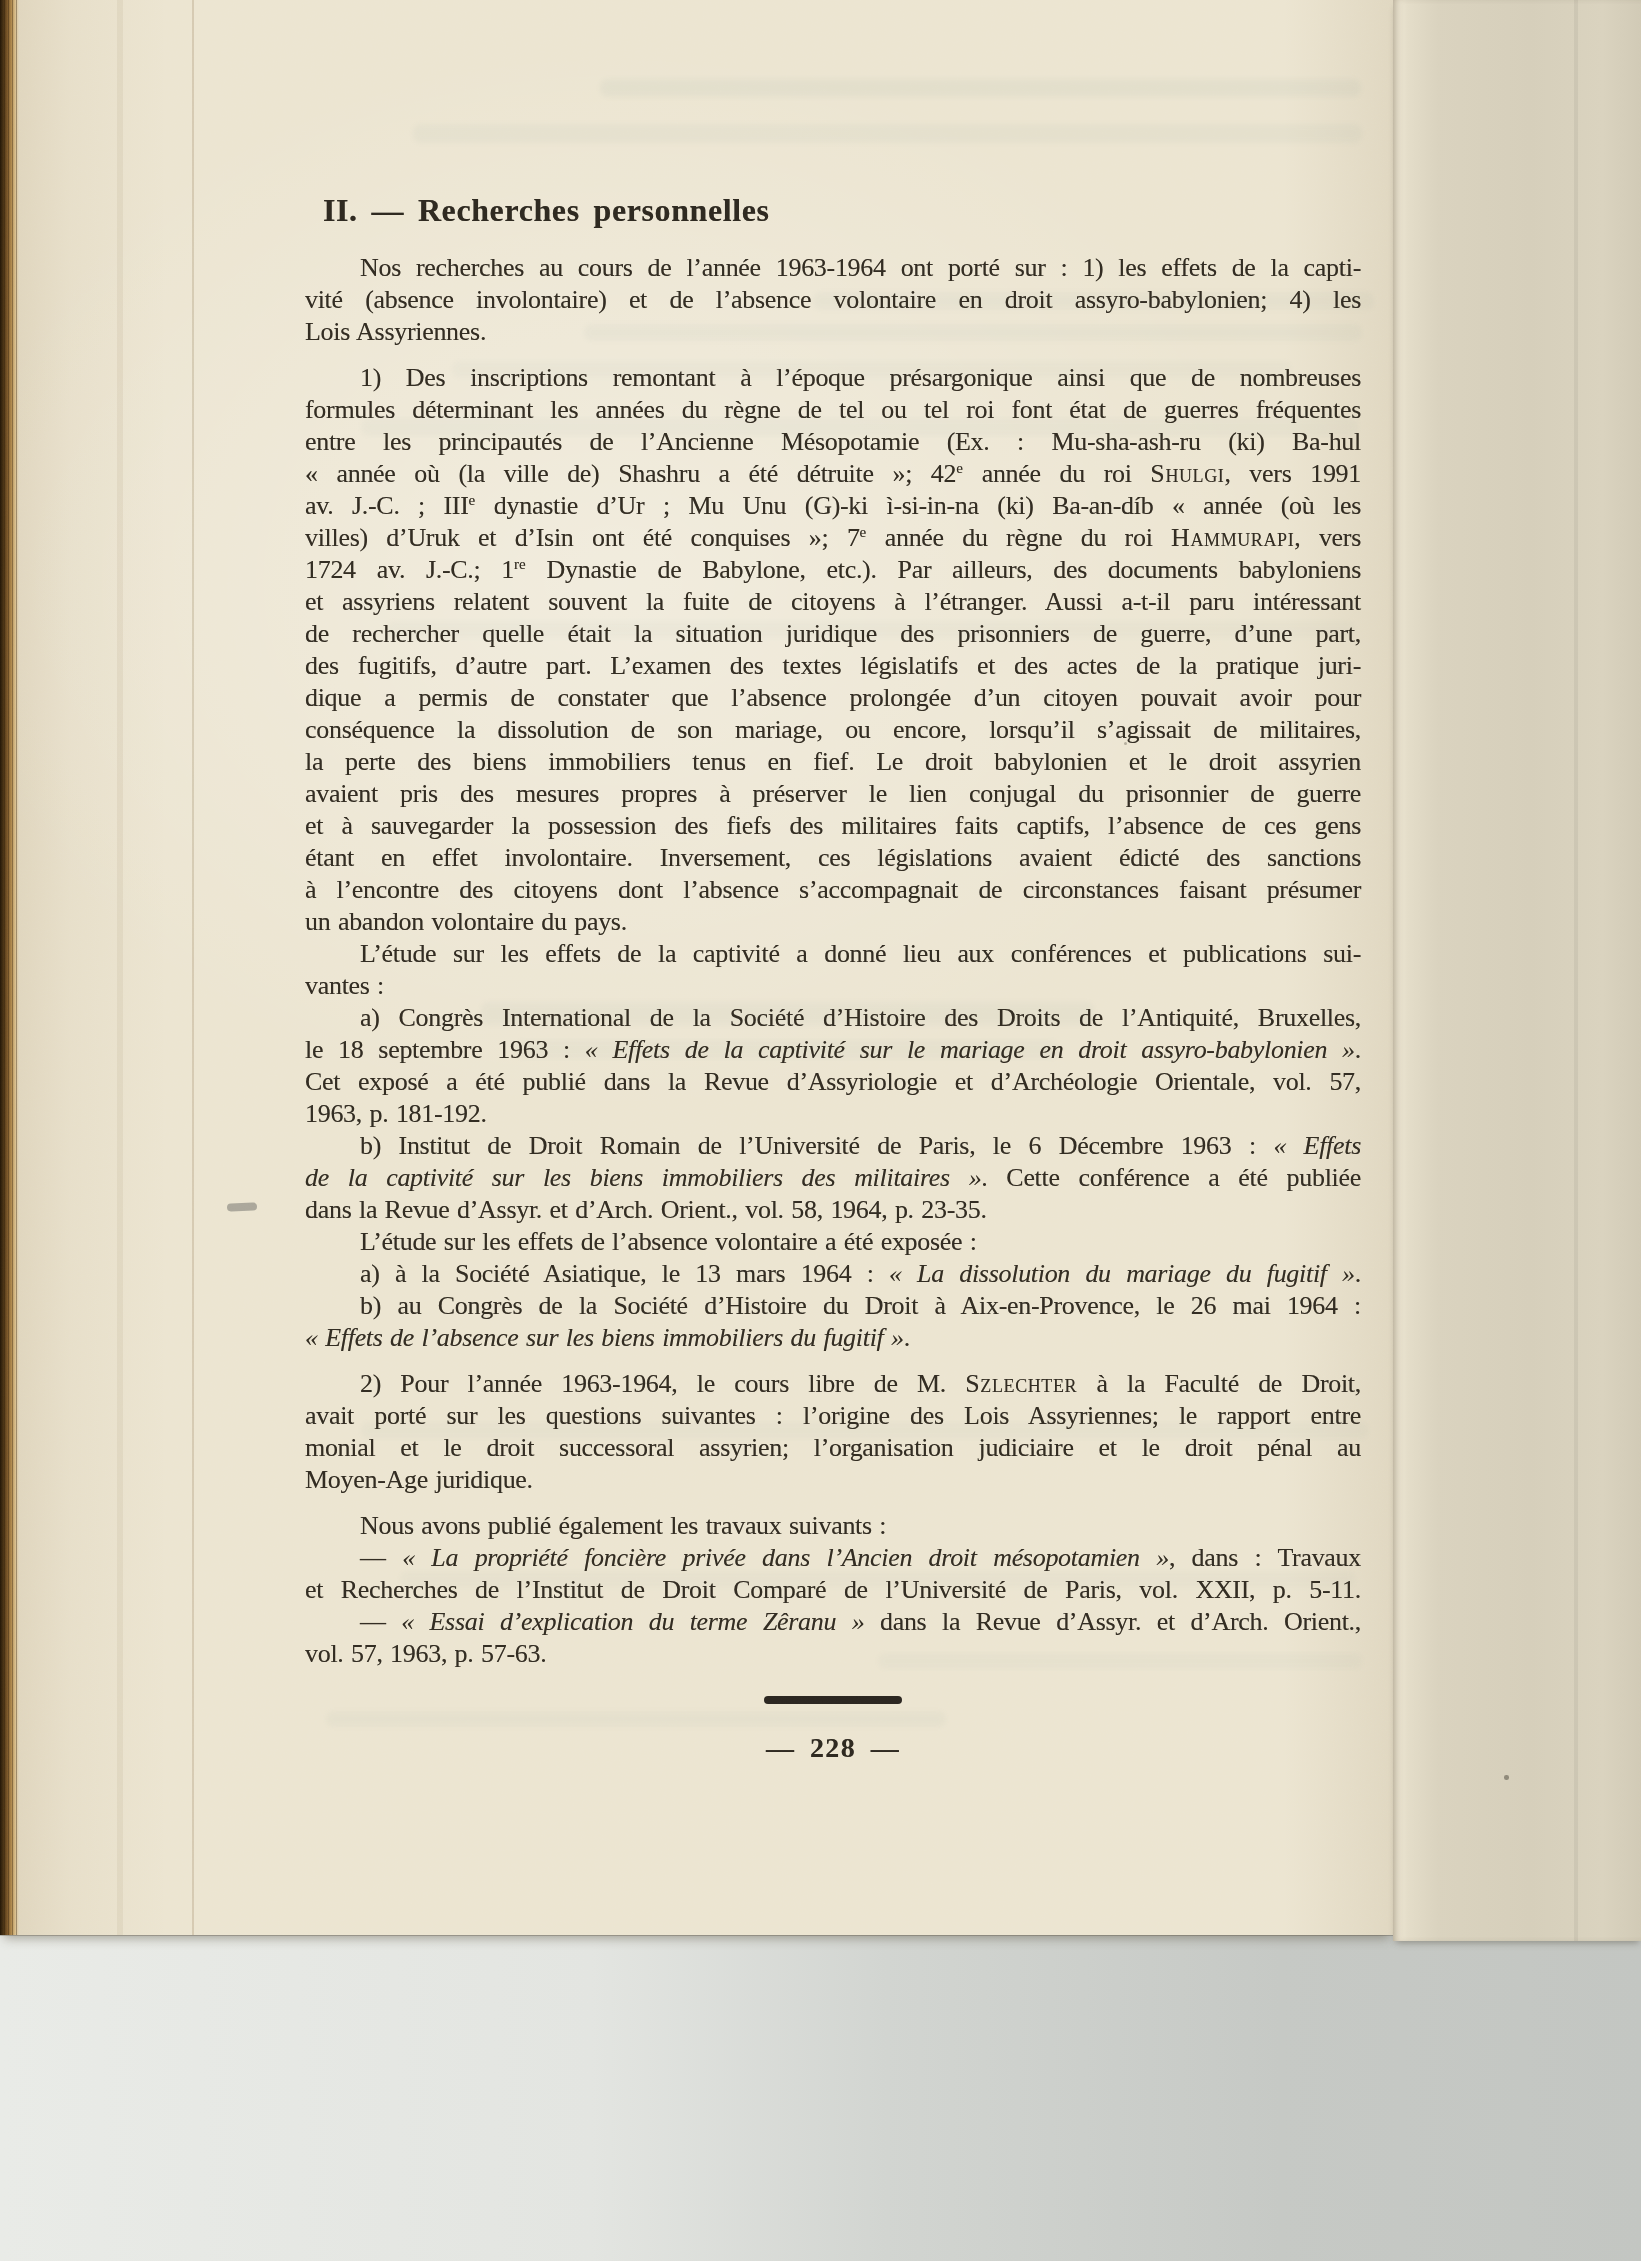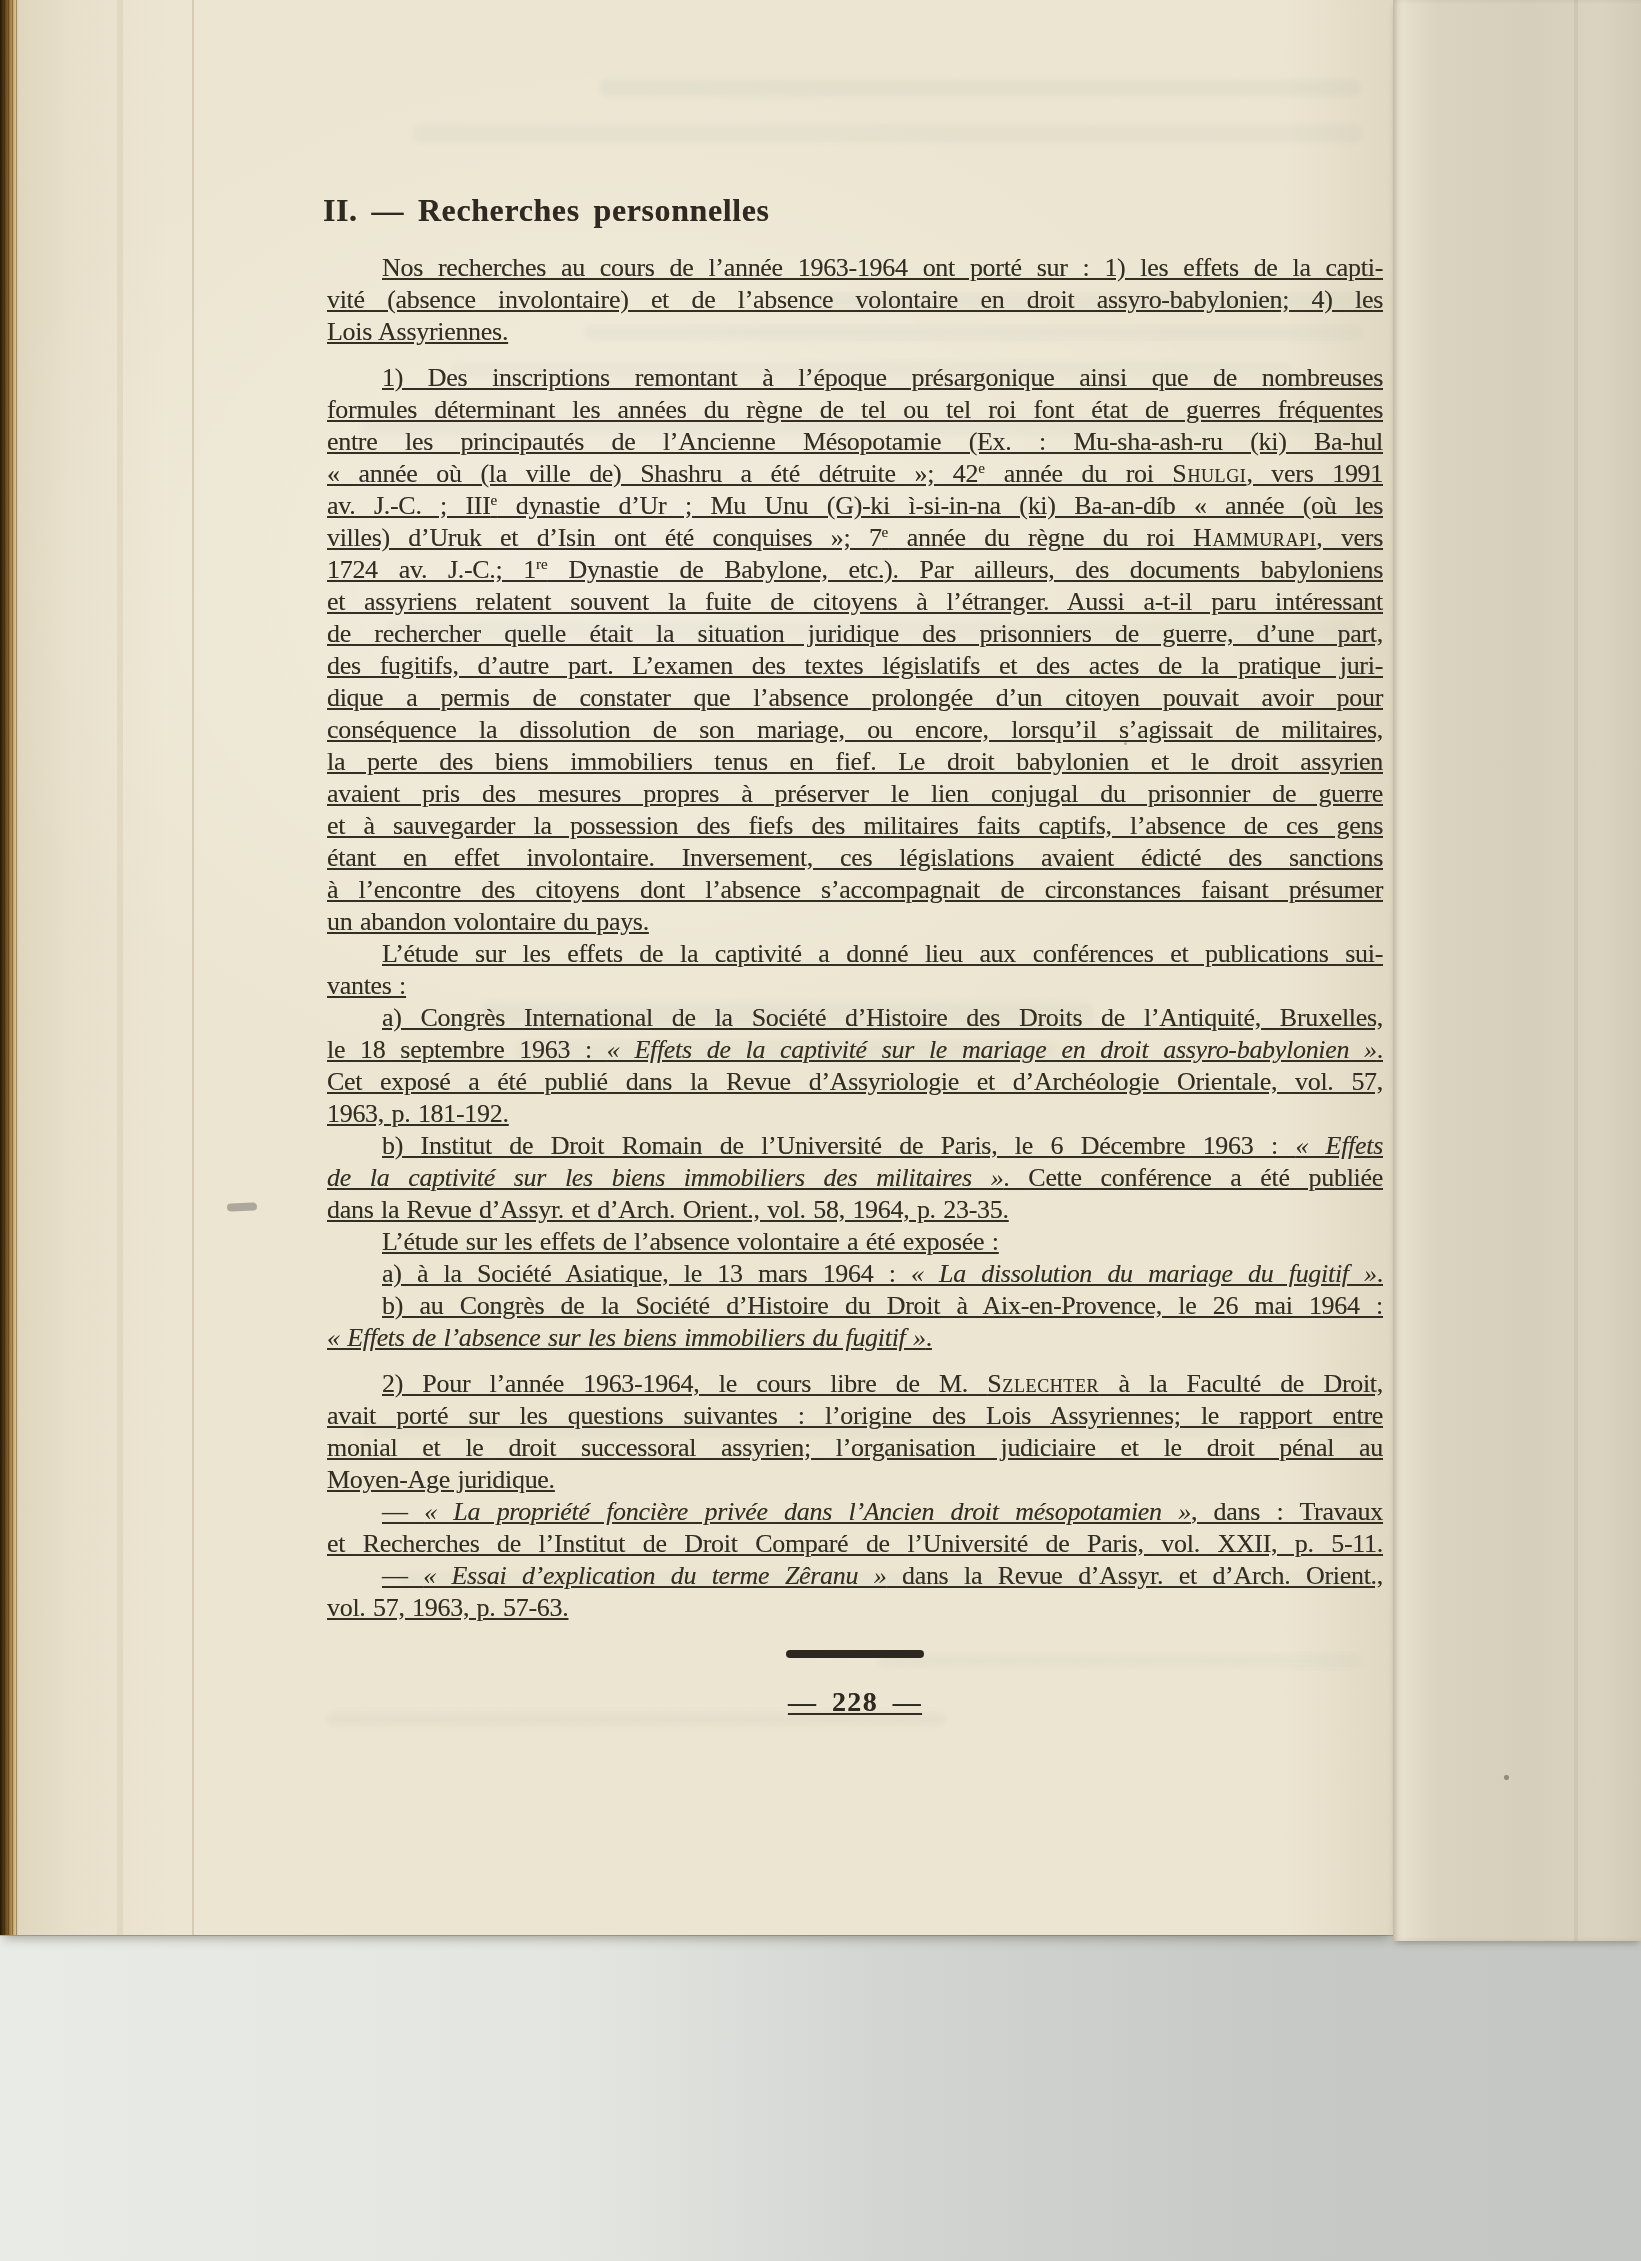--- a/index.html
+++ b/index.html
@@ -52,23 +52,23 @@
           opacity:.5;border-radius:4.5px;transform:rotate(-2deg);}
   .speck{position:absolute;background:#4a453a;border-radius:50%;}
   
   .heading{
     position:absolute;left:323px;top:191px;width:1056px;
     text-align:left;font-size:32px;font-weight:bold;line-height:39px;
     letter-spacing:0.6px;word-spacing:5.2px;color:#2e2920;
     text-shadow:0 0 0.6px rgba(46,41,32,0.5);
   }
   .text-block{
-    position:absolute;left:327px;top:252px;width:1056px;
+    position:absolute;left:305px;top:252px;width:1056px;
     font-size:26px;line-height:32px;letter-spacing:-0.3px;word-spacing:1.3px;
-    color:#322c22;text-shadow:0 0 0.6px rgba(50,44,34,0.42);text-decoration:underline;
+    color:#322c22;text-shadow:0 0 0.6px rgba(50,44,34,0.42);
   }
   .para{margin:0;}
   .para.gap{margin-top:14px;}
   .line{text-align:justify;text-align-last:justify;}
   .line.left{text-align-last:left;}
   .line.indent{text-indent:55px;}
   sup{font-size:58%;line-height:0;vertical-align:0.62em;letter-spacing:0;}
   .i{font-style:italic;}
   .sc{font-variant:small-caps;letter-spacing:0.6px;}
   .footer-divider{width:138px;height:7.7px;background:#2b2620;border-radius:4.5px;margin:26px auto 0;}
@@ -163,20 +163,23 @@
         <div class="para">
           <div class="line indent">b) au Congrès de la Société d’Histoire du Droit à Aix-en-Provence, le 26 mai 1964 :</div>
           <div class="line left"><span class="i">« Effets de l’absence sur les biens immobiliers du fugitif »</span>.</div>
         </div>
         <div class="para gap">
           <div class="line indent">2) Pour l’année 1963-1964, le cours libre de M. <span class="sc">Szlechter</span> à la Faculté de Droit,</div>
           <div class="line">avait porté sur les questions suivantes : l’origine des Lois Assyriennes; le rapport entre</div>
           <div class="line">monial et le droit successoral assyrien; l’organisation judiciaire et le droit pénal au</div>
           <div class="line left">Moyen-Age juridique.</div>
         </div>
+        <div class="para gap">
+          <div class="line indent left">Nous avons publié également les travaux suivants :</div>
+        </div>
         <div class="para">
           <div class="line indent">— <span class="i">« La propriété foncière privée dans l’Ancien droit mésopotamien »</span>, dans : Travaux</div>
           <div class="line">et Recherches de l’Institut de Droit Comparé de l’Université de Paris, vol. XXII, p. 5-11.</div>
         </div>
         <div class="para">
           <div class="line indent">— <span class="i">« Essai d’explication du terme Zêranu »</span> dans la Revue d’Assyr. et d’Arch. Orient.,</div>
           <div class="line left">vol. 57, 1963, p. 57-63.</div>
         </div>
       </div>
     <div class="footer-divider"></div>

